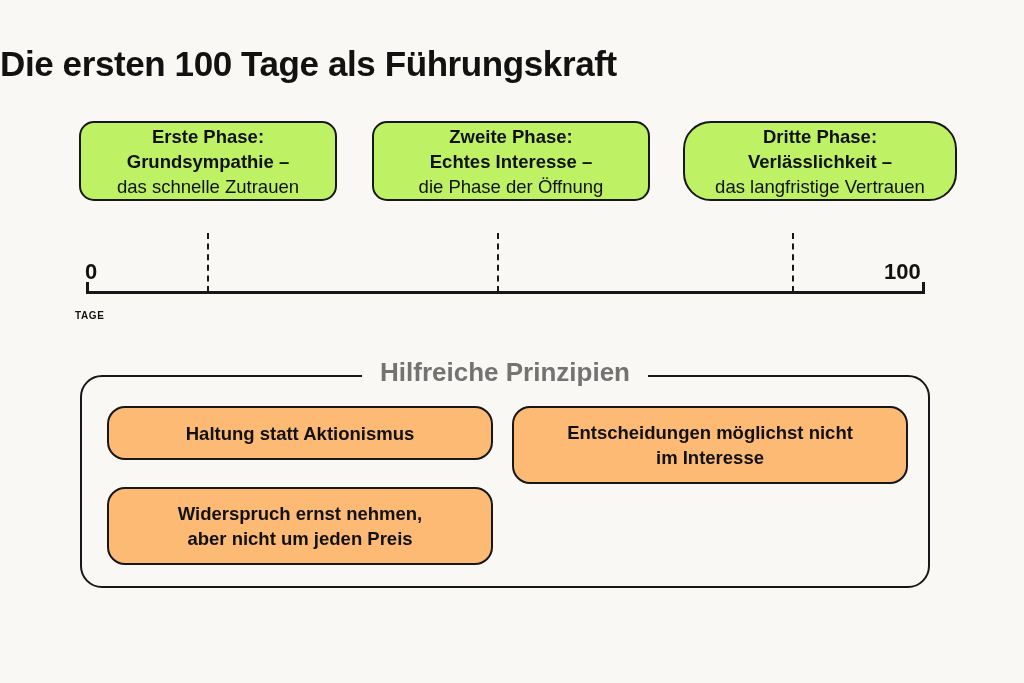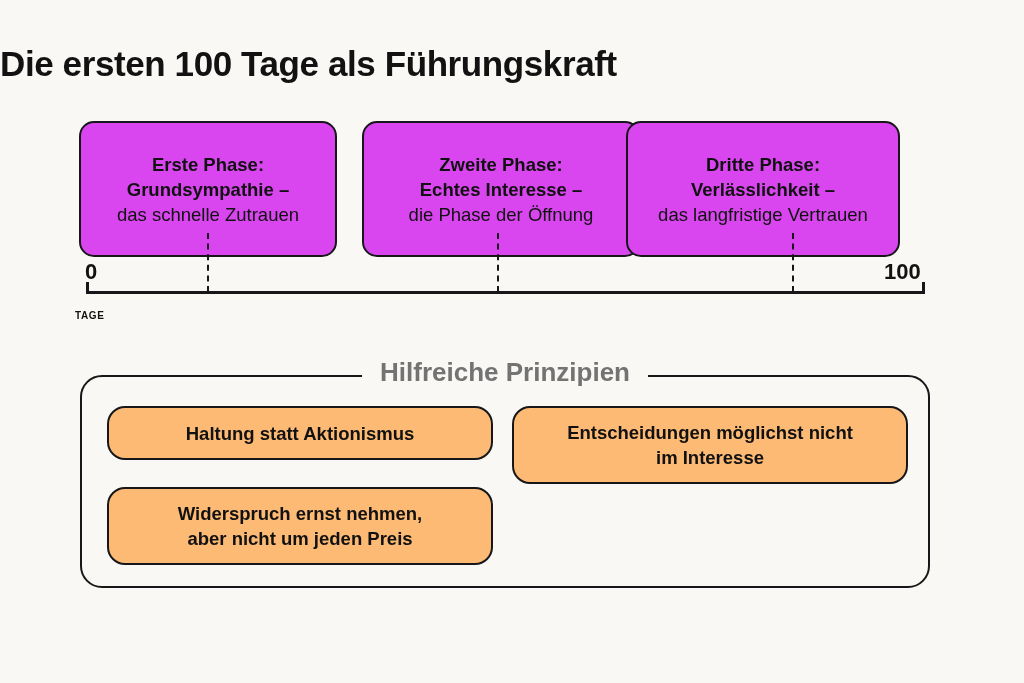--- a/index.html
+++ b/index.html
@@ -17,34 +17,34 @@
     position:absolute; left:0; top:44px; width:840px;
     text-align:left;
     font-size:35px; font-weight:bold;
     letter-spacing:-0.4px;
     color:#121212;
   }
 
   
   .phase-row { position:absolute; left:0; top:121px; width:1024px; height:112px; }
   .phase-box {
-    position:absolute; top:0; height:136px;
+    position:absolute; top:0; height:80px;
     border:2.6px solid #17171a;
     border-radius:15px;
-    background:#d946ef;
+    background:#bef264;
     display:flex; flex-direction:column;
     align-items:center; justify-content:center;
     text-align:center;
     padding:0 8px;
   }
   .phase-box .ln { font-size:18.5px; line-height:25px; white-space:nowrap; }
   .phase-box .ln.b { font-weight:bold; }
   #phase-0 { left:79px;  width:258px; }
-  #phase-1 { left:362px; width:278px;text-align:right; }
-  #phase-2 { left:626px; width:274px; }
+  #phase-1 { left:372px; width:278px;text-align:right; }
+  #phase-2 { left:683px; width:274px;border-radius:28px; }
 
   
   .timeline { position:absolute; left:0; top:233px; width:1024px; height:110px; }
   .dash {
     position:absolute; top:0px; width:0; height:59px;
     border-left:2.6px dashed #17171a;
   }
   .axis-line {
     position:absolute; left:86px; top:58px; width:839px; height:0;
     border-top:3px solid #17171a;

